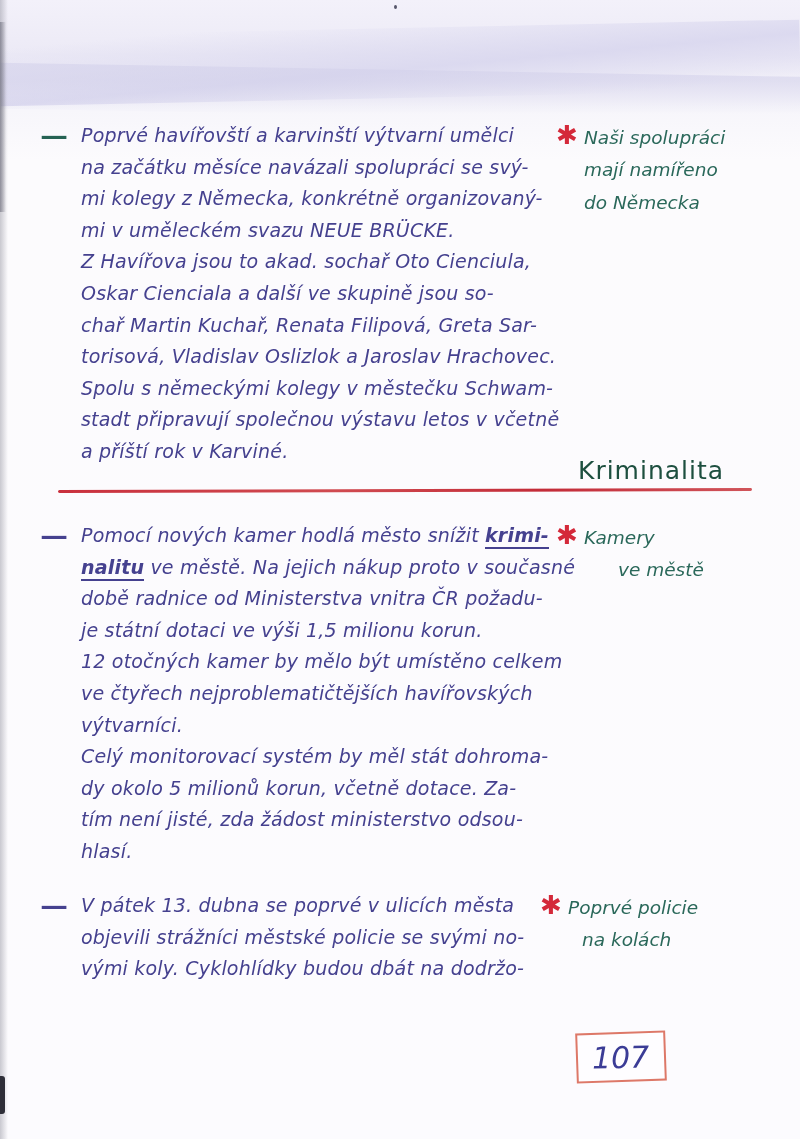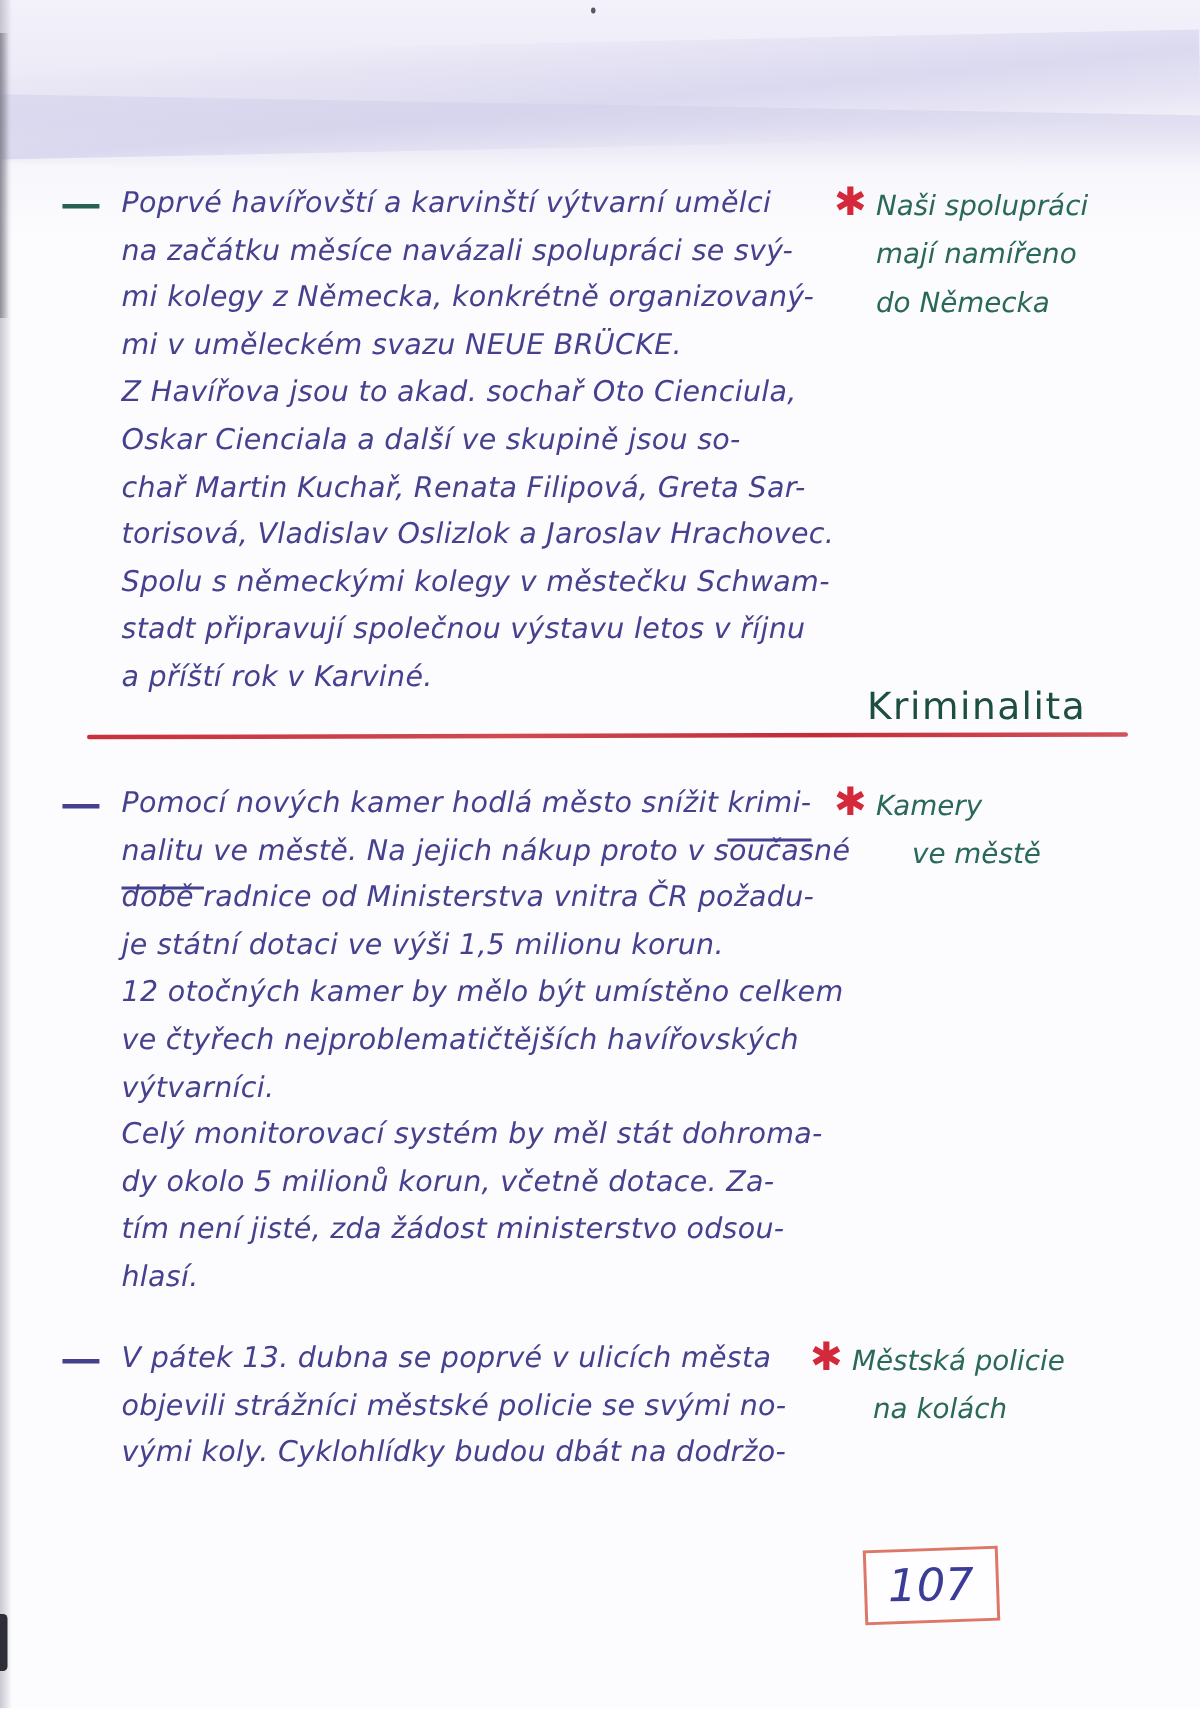--- a/index.html
+++ b/index.html
@@ -43,32 +43,32 @@
     transform:scaleX(1.15);
   }
   .sec0 .bullet{color:#256253;}
   .sec1 .bullet,.sec2 .bullet{color:#45418f;}
   .lines{
     margin-left:39px;padding-top:2px;
     font-size:19px;font-style:italic;line-height:31.6px;
     color:#45418f;letter-spacing:0.2px;white-space:nowrap;
   }
   .hline{height:31.6px;}
-  .u{border-bottom:2px solid #45418f;padding-bottom:13px;}
+  .u{border-bottom:2px solid #45418f;padding-bottom:1px;font-weight:bold;}
 
   .note{position:absolute;font-style:italic;color:#2a685a;}
   .note .marker{
     position:absolute;left:0;top:-2px;color:#d4293a;
     font-size:26px;font-style:normal;
   }
   .note .note-lines{margin-left:28px;font-size:18.5px;line-height:32.4px;white-space:nowrap;}
   .note0{left:556px;top:122px;}
   .note1{left:556px;top:522px;}
   .note2{left:540px;top:892px;}
-  .note1 .note-lines div:nth-child(2){margin-left:24px;}
+  .note1 .note-lines div:nth-child(2){margin-left:34px;}
   .note2 .note-lines div:nth-child(2){margin-left:14px;}
 
   .heading{
     position:absolute;left:578px;top:456px;
     font-size:25px;letter-spacing:1px;
     color:#1d4f3f;
   }
   .heading-rule{
     position:absolute;left:58px;top:489px;width:694px;height:2.5px;
     background:linear-gradient(90deg,#c9303d 0%, #d04a50 40%, #c32b38 70%, #d0545a 100%);
@@ -102,21 +102,21 @@
     <div class="lines">
         <div class="hline"><span>Poprvé havířovští a karvinští výtvarní umělci</span></div>
         <div class="hline"><span>na začátku měsíce navázali spolupráci se svý-</span></div>
         <div class="hline"><span>mi kolegy z Německa, konkrétně organizovaný-</span></div>
         <div class="hline"><span>mi v uměleckém svazu NEUE BRÜCKE.</span></div>
         <div class="hline"><span>Z Havířova jsou to akad. sochař Oto Cienciula,</span></div>
         <div class="hline"><span>Oskar Cienciala a další ve skupině jsou so-</span></div>
         <div class="hline"><span>chař Martin Kuchař, Renata Filipová, Greta Sar-</span></div>
         <div class="hline"><span>torisová, Vladislav Oslizlok a Jaroslav Hrachovec.</span></div>
         <div class="hline"><span>Spolu s německými kolegy v městečku Schwam-</span></div>
-        <div class="hline"><span>stadt připravují společnou výstavu letos v říjnu</span></div>
+        <div class="hline"><span>stadt připravují společnou výstavu letos v včetně</span></div>
         <div class="hline"><span>a příští rok v Karviné.</span></div>
       </div>
   </div>
 
   <div class="note note0">
     <span class="marker">✱</span>
     <div class="note-lines">
         <div>Naši spolupráci</div>
         <div>mají namířeno</div>
         <div>do Německa</div>
@@ -156,21 +156,21 @@
     <div class="lines">
         <div class="hline"><span>V pátek 13. dubna se poprvé v ulicích města</span></div>
         <div class="hline"><span>objevili strážníci městské policie se svými no-</span></div>
         <div class="hline"><span>vými koly. Cyklohlídky budou dbát na dodržo-</span></div>
       </div>
   </div>
 
   <div class="note note2">
     <span class="marker">✱</span>
     <div class="note-lines">
-        <div>Městská policie</div>
+        <div>Poprvé policie</div>
         <div>na kolách</div>
       </div>
   </div>
 
   <div class="page-number-box">
     <span>107</span>
   </div>
 
 </div>
 

